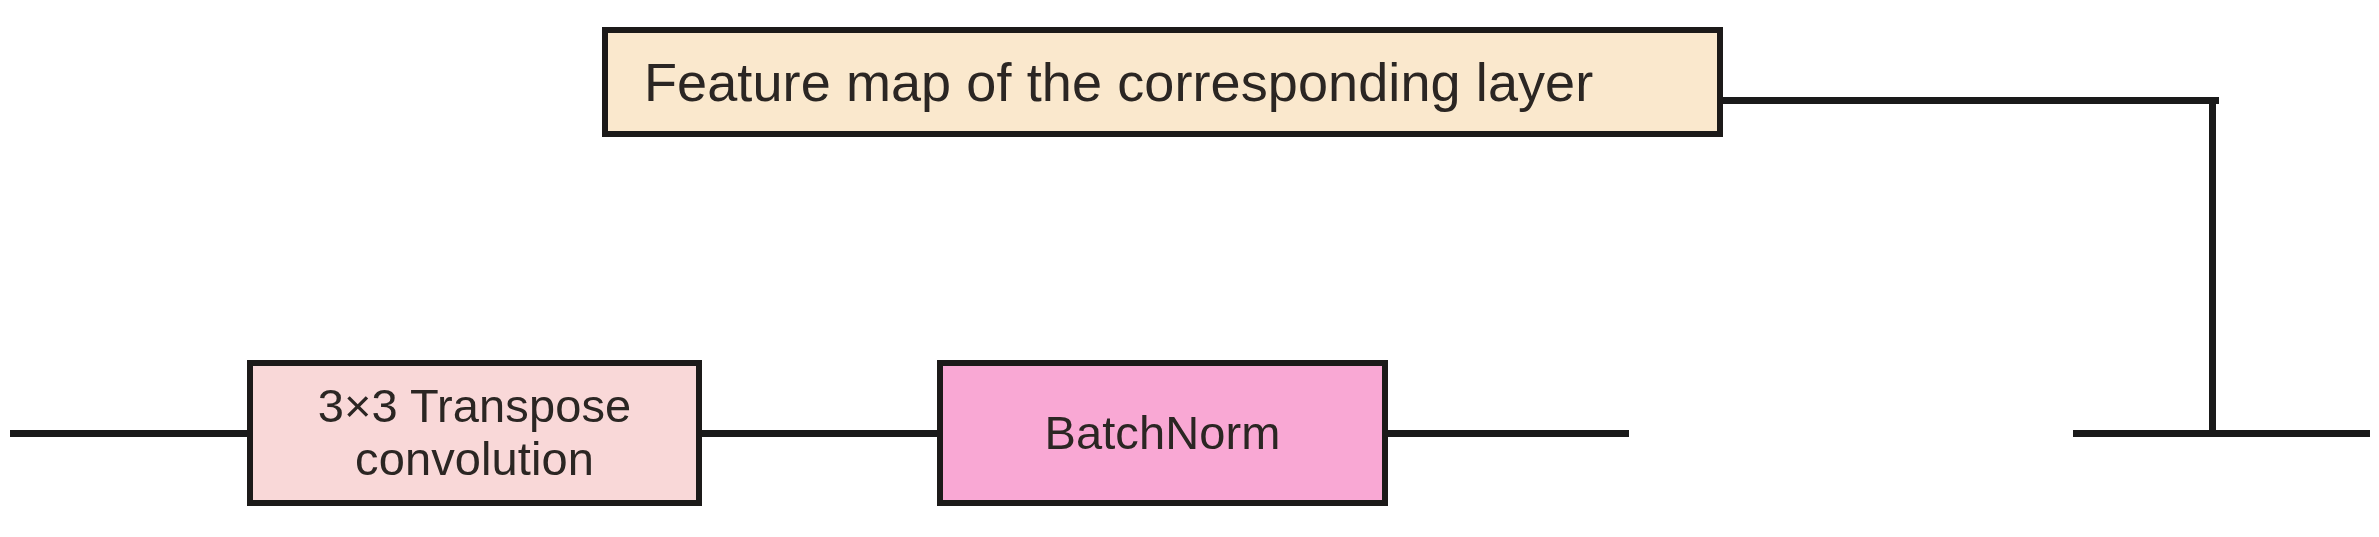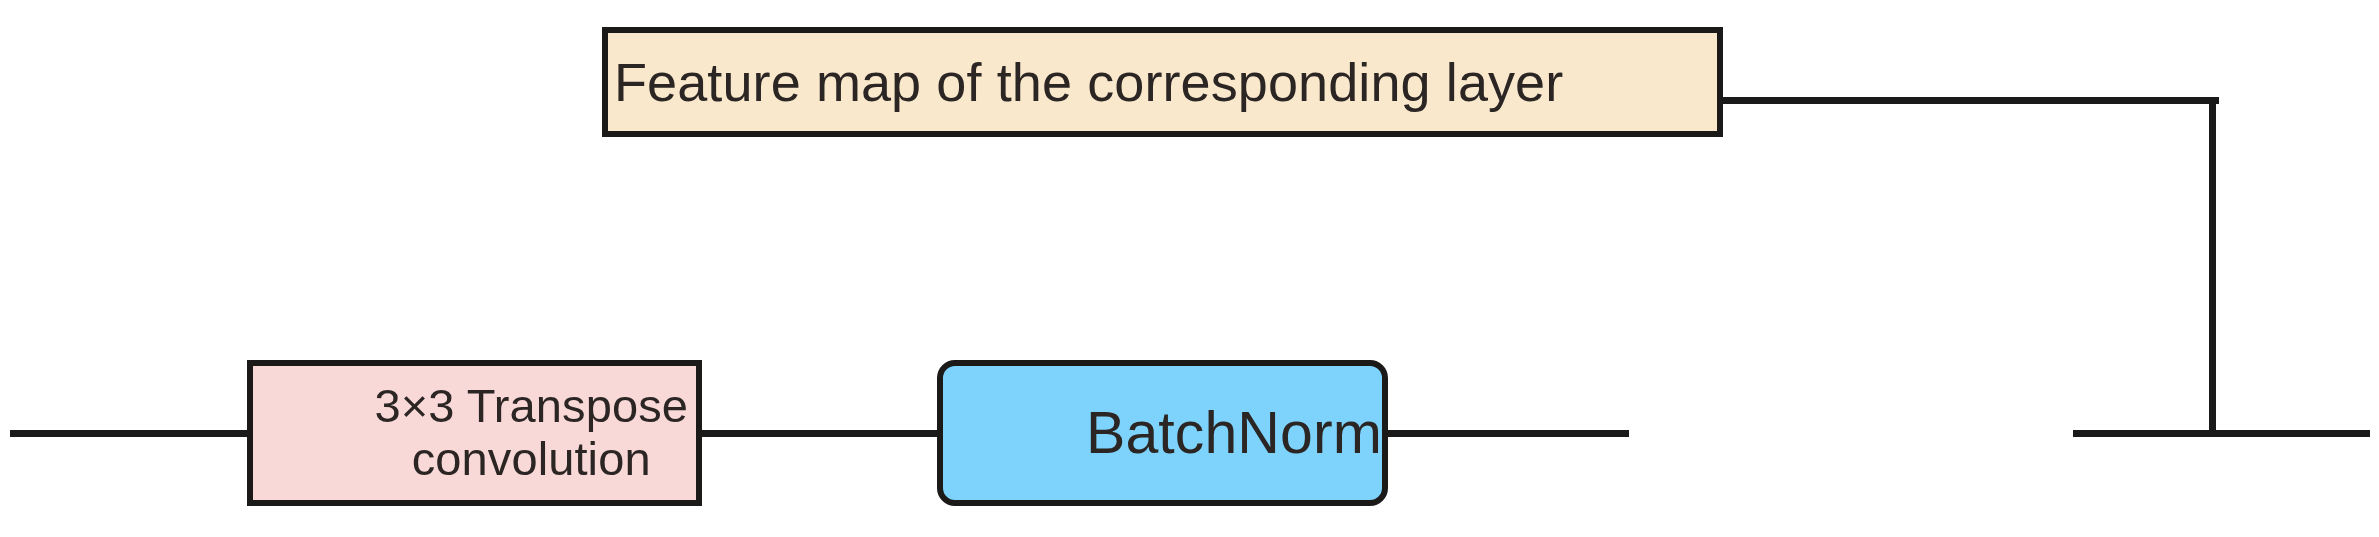--- a/index.html
+++ b/index.html
@@ -28,53 +28,52 @@
   }
   .wire-v {
     width: 7px;
   }
   .node-box {
     position: absolute;
     box-sizing: border-box;
     border: 6px solid #1c1a19;
     display: flex;
     align-items: center;
-    justify-content: flex-end;
+    justify-content: center;
     text-align: center;
     color: #2b2623;
     line-height: 1.12;
     letter-spacing: 0.1px;
   }
   #feature-map-box {
     left: 602px;
     top: 27px;
     width: 1121px;
     height: 110px;
     background: #fae8cd;
     justify-content: flex-start;
-    padding-left: 6px;
+    padding-left: 36px;
     font-size: 54px;
   }
   #transpose-conv-box {
     left: 247px;
     top: 360px;
     width: 455px;
     height: 146px;
     background: #f9d8d8;
     font-size: 47px;
     padding: 0 8px;
   }
   #batchnorm-box {
     left: 937px;
     top: 360px;
     width: 451px;
     height: 146px;
-    background: #7dd3fc;
-    font-size: 59px;
-    border-radius: 18px;
+    background: #f9a8d4;
+    font-size: 47px;
   }
   #lrelu-box {
     left: 1625px;
     top: 360px;
     width: 452px;
     height: 146px;
     background: #d2eee6;
     font-size: 47px;
   }
   .box-label {

